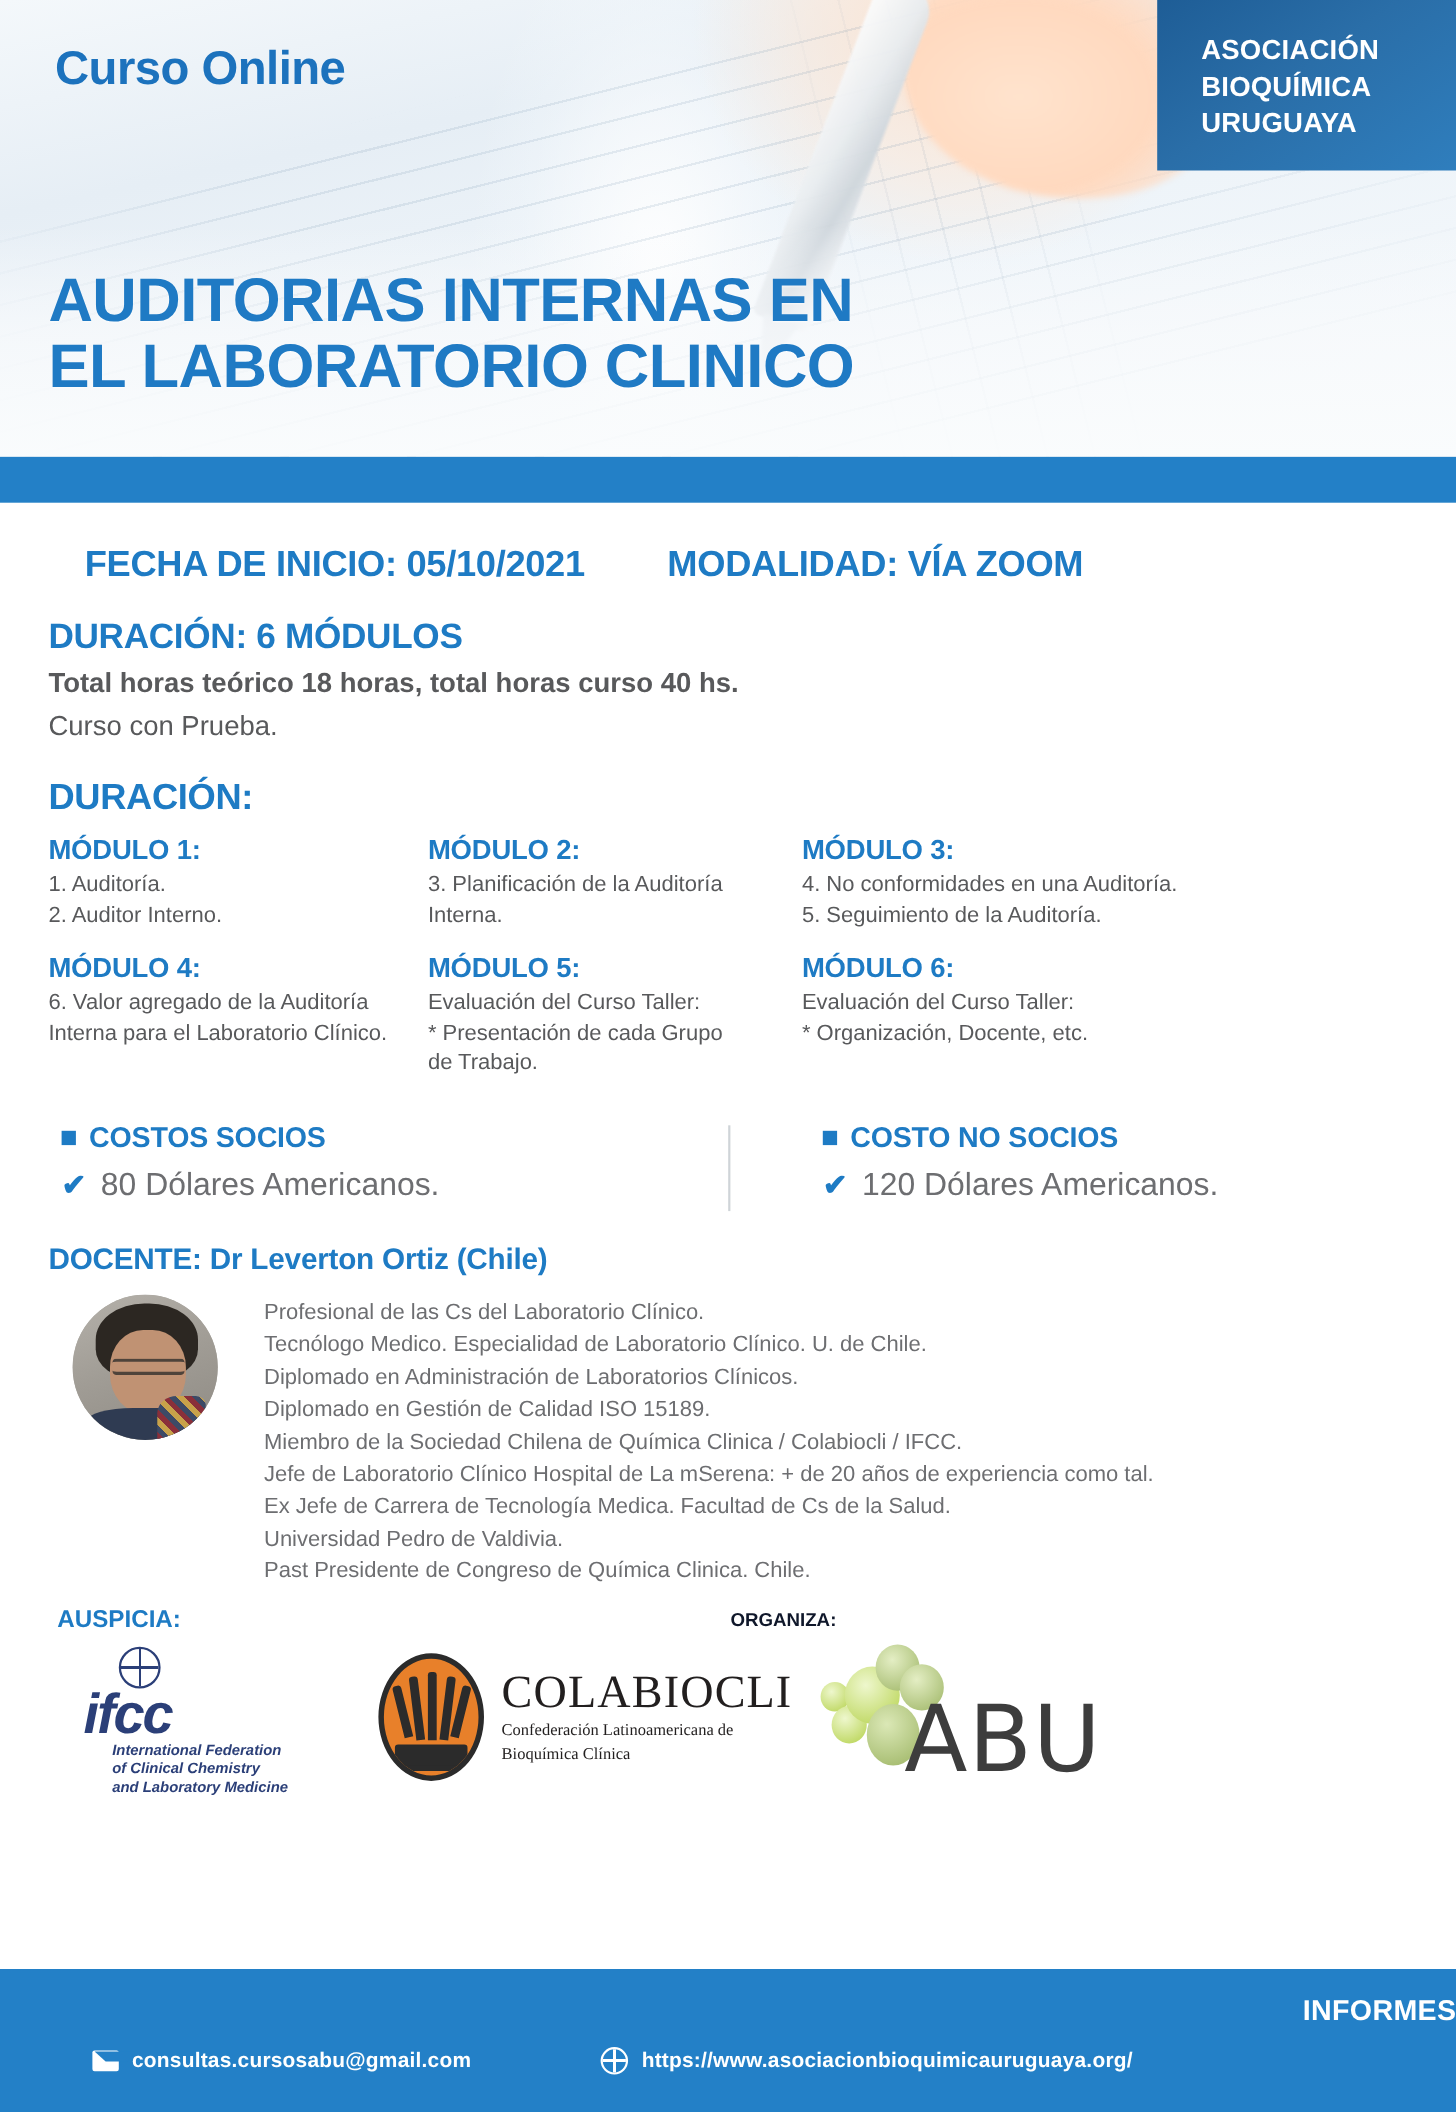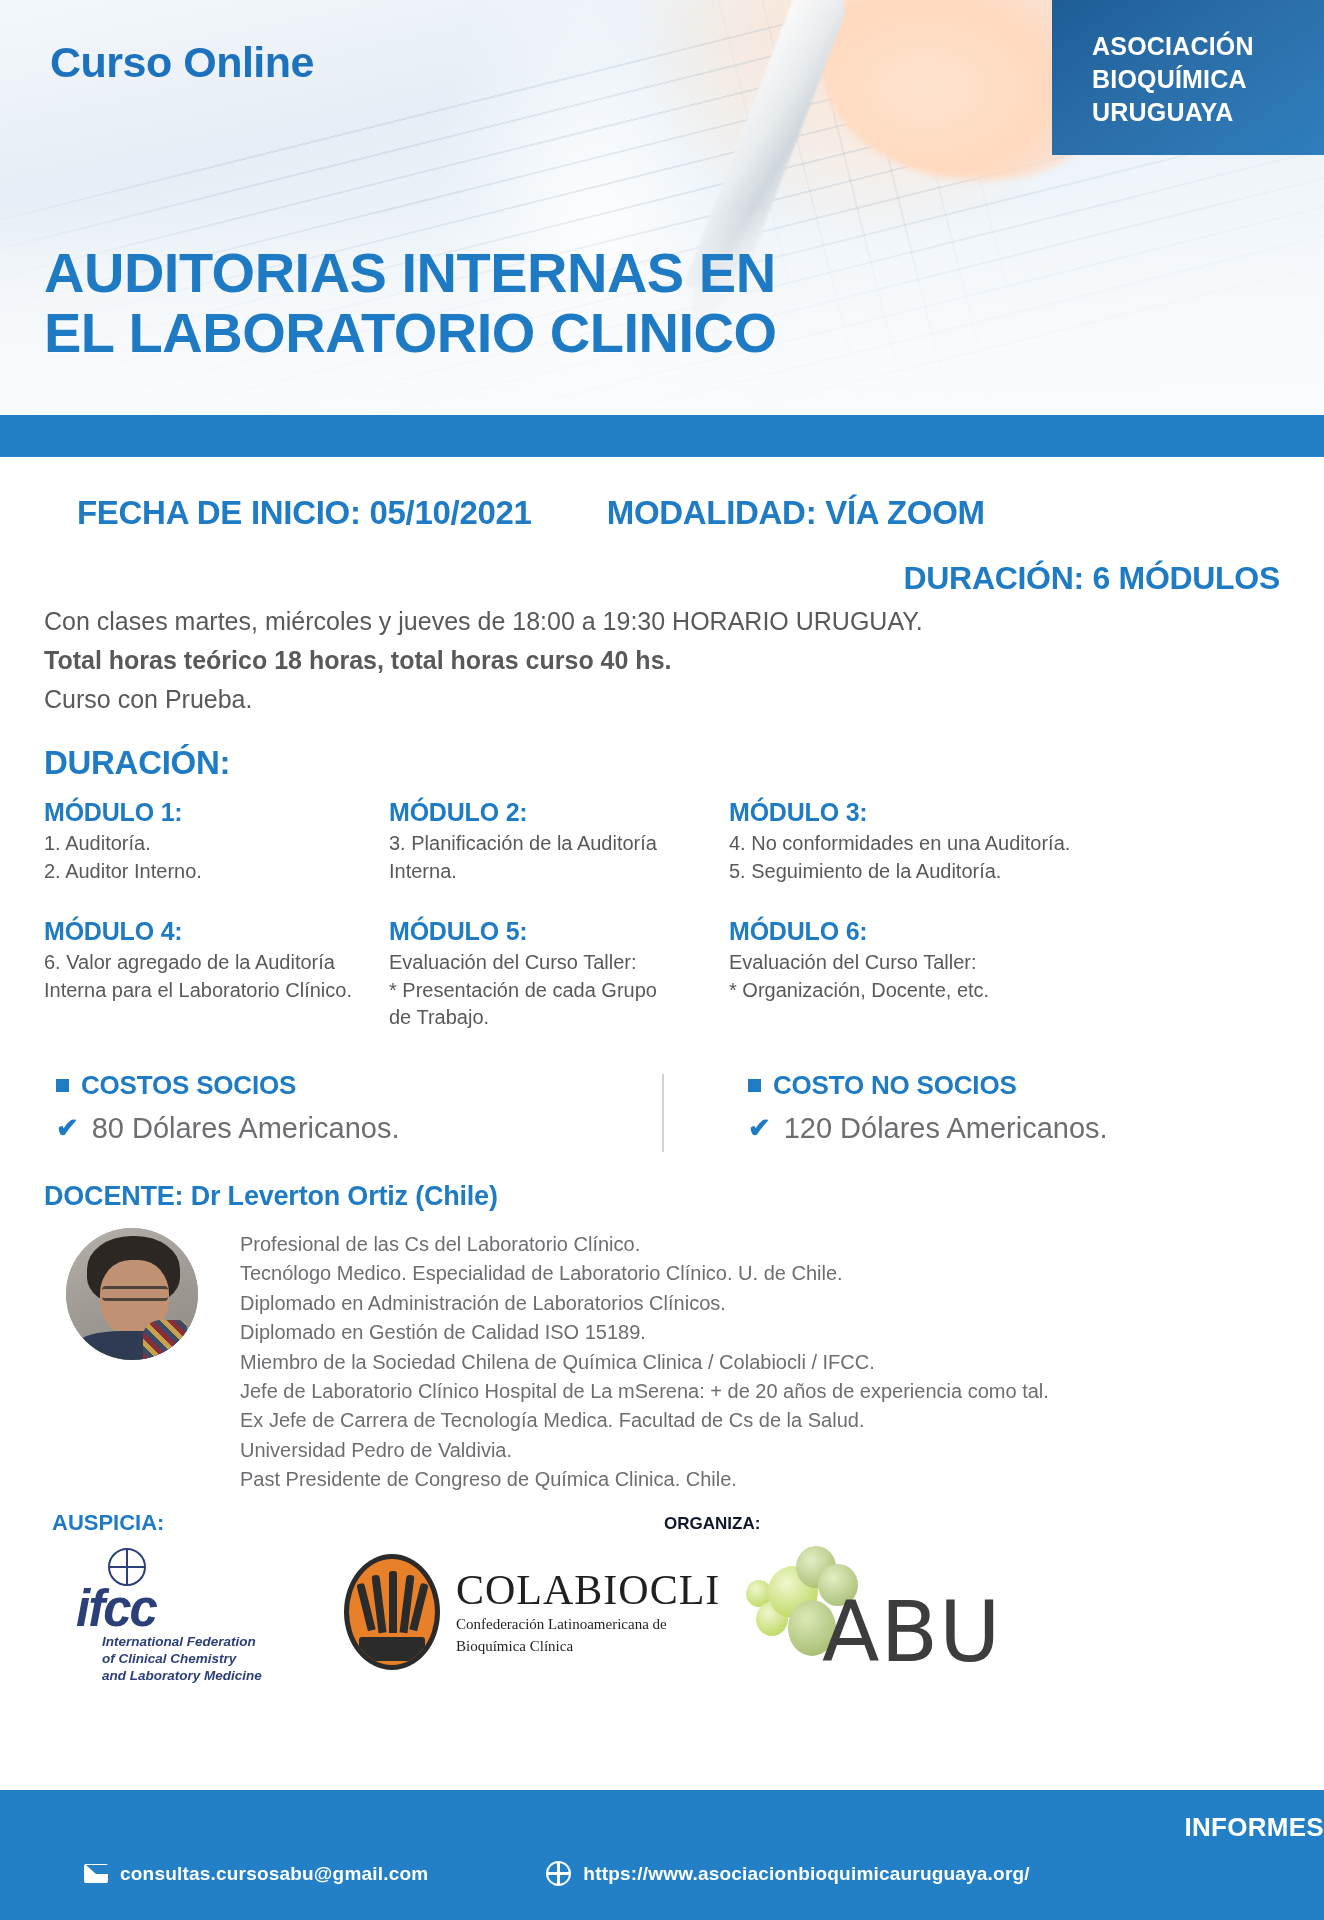--- a/index.html
+++ b/index.html
@@ -163,31 +163,31 @@
   .content { position: relative; padding: 0 44px; }
 
   .row-fecha {
     display: flex;
     align-items: baseline;
     margin-top: 37px;
   }
   .fecha { font-size: 33px; font-weight: 800; color: #1e7bc4; letter-spacing: -0.3px; margin-left: 33px; }
   .modalidad { font-size: 33px; font-weight: 800; color: #1e7bc4; letter-spacing: -0.3px; margin-left: 75px; }
 
-  .duracion { font-size: 32px; font-weight: 800; color: #1e7bc4; margin-top: 28px; letter-spacing: -0.3px; text-align: right; }
+  .duracion { font-size: 32px; font-weight: 800; color: #1e7bc4; margin-top: 28px; letter-spacing: -0.3px; }
   .dur-line { font-size: 25px; color: #58595b; margin-top: 10px; }
   .dur-line.bold { font-weight: 700; color: #58595b; }
 
   .modulos-title { font-size: 33px; font-weight: 800; color: #1e7bc4; margin-top: 30px; letter-spacing: -0.3px; }
 
   .mod-grid {
     display: grid;
     grid-template-columns: 345px 340px auto;
     margin-top: 16px;
-    row-gap: 32px;
+    row-gap: 20px;
   }
   .mod-h { font-size: 25px; font-weight: 800; color: #1e7bc4; letter-spacing: -0.2px; }
   .mod-b { font-size: 20px; color: #58595b; line-height: 1.38; margin-top: 3px; }
 
   
   .costs {
     position: relative;
     display: grid;
     grid-template-columns: 1fr 1fr;
     margin-top: 38px;
@@ -391,21 +391,20 @@
   <div class="blue-bar"></div>
 
   <div class="content">
 
     <div class="row-fecha">
       <div class="fecha">FECHA DE INICIO: 05/10/2021</div>
       <div class="modalidad">MODALIDAD: VÍA ZOOM</div>
     </div>
 
     <div class="duracion">DURACIÓN: 6 MÓDULOS</div>
-    <div class="dur-line">Con clases martes, miércoles y jueves de 18:00 a 19:30  HORARIO URUGUAY.</div>
     <div class="dur-line bold">Total horas teórico 18 horas, total horas curso 40 hs.</div>
     <div class="dur-line">Curso con Prueba.</div>
 
     <div class="modulos-title">DURACIÓN:</div>
 
     <div class="mod-grid">
       <div>
           <div class="mod-h">MÓDULO 1:</div>
           <div class="mod-b">
             <div>1. Auditoría.</div>

